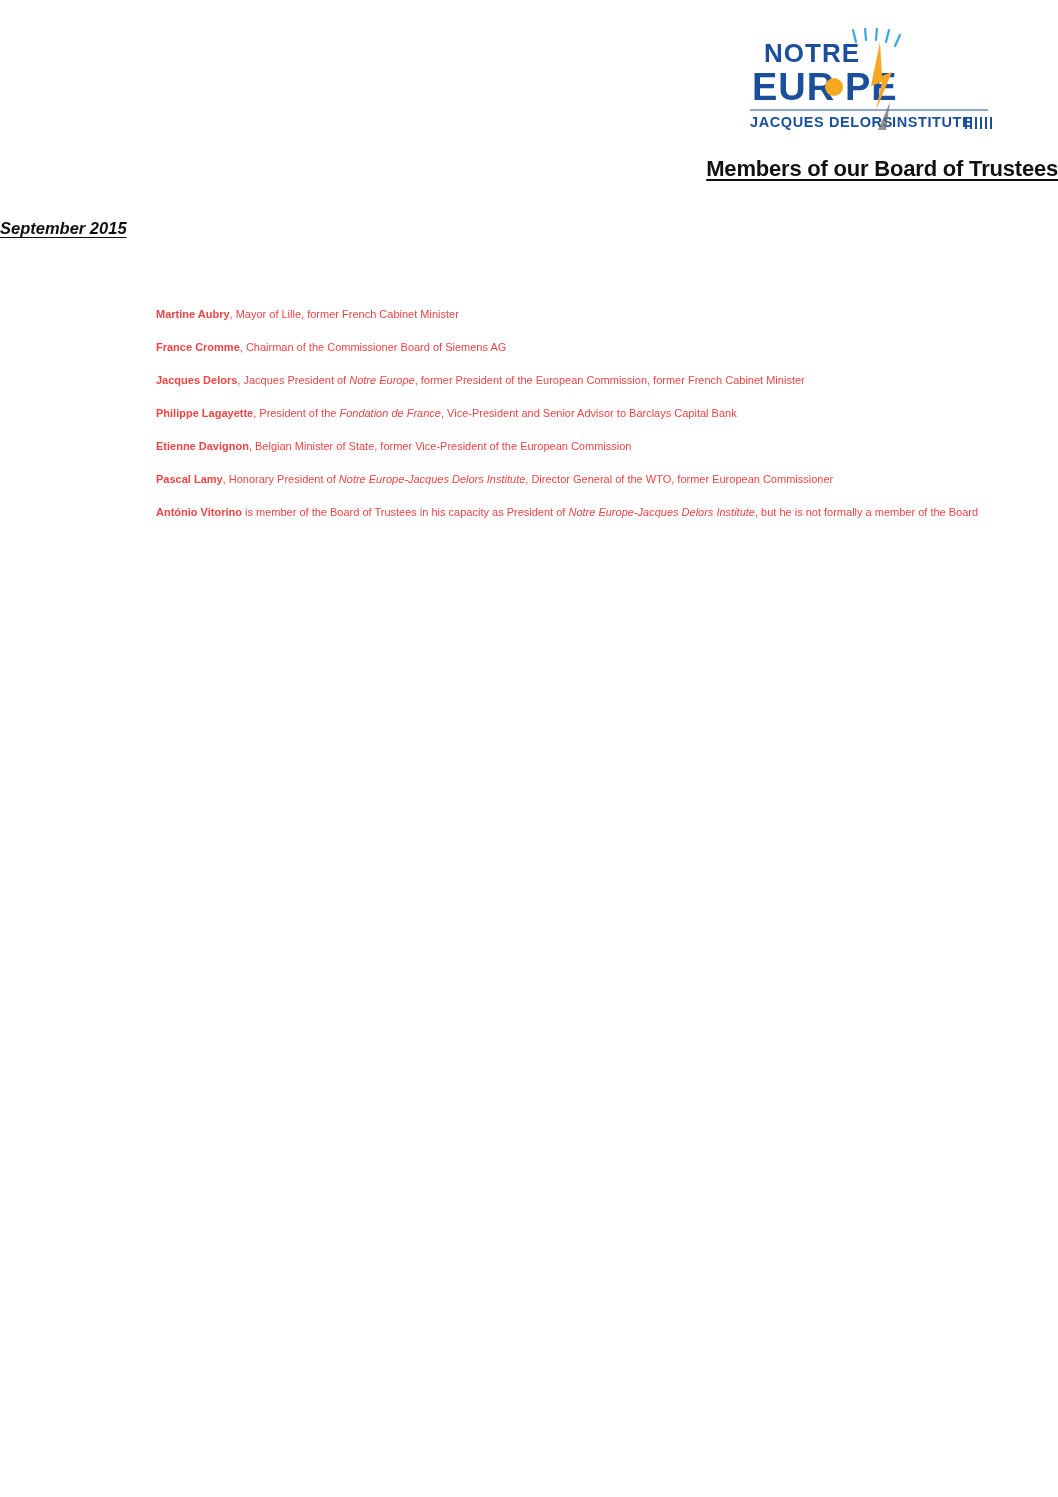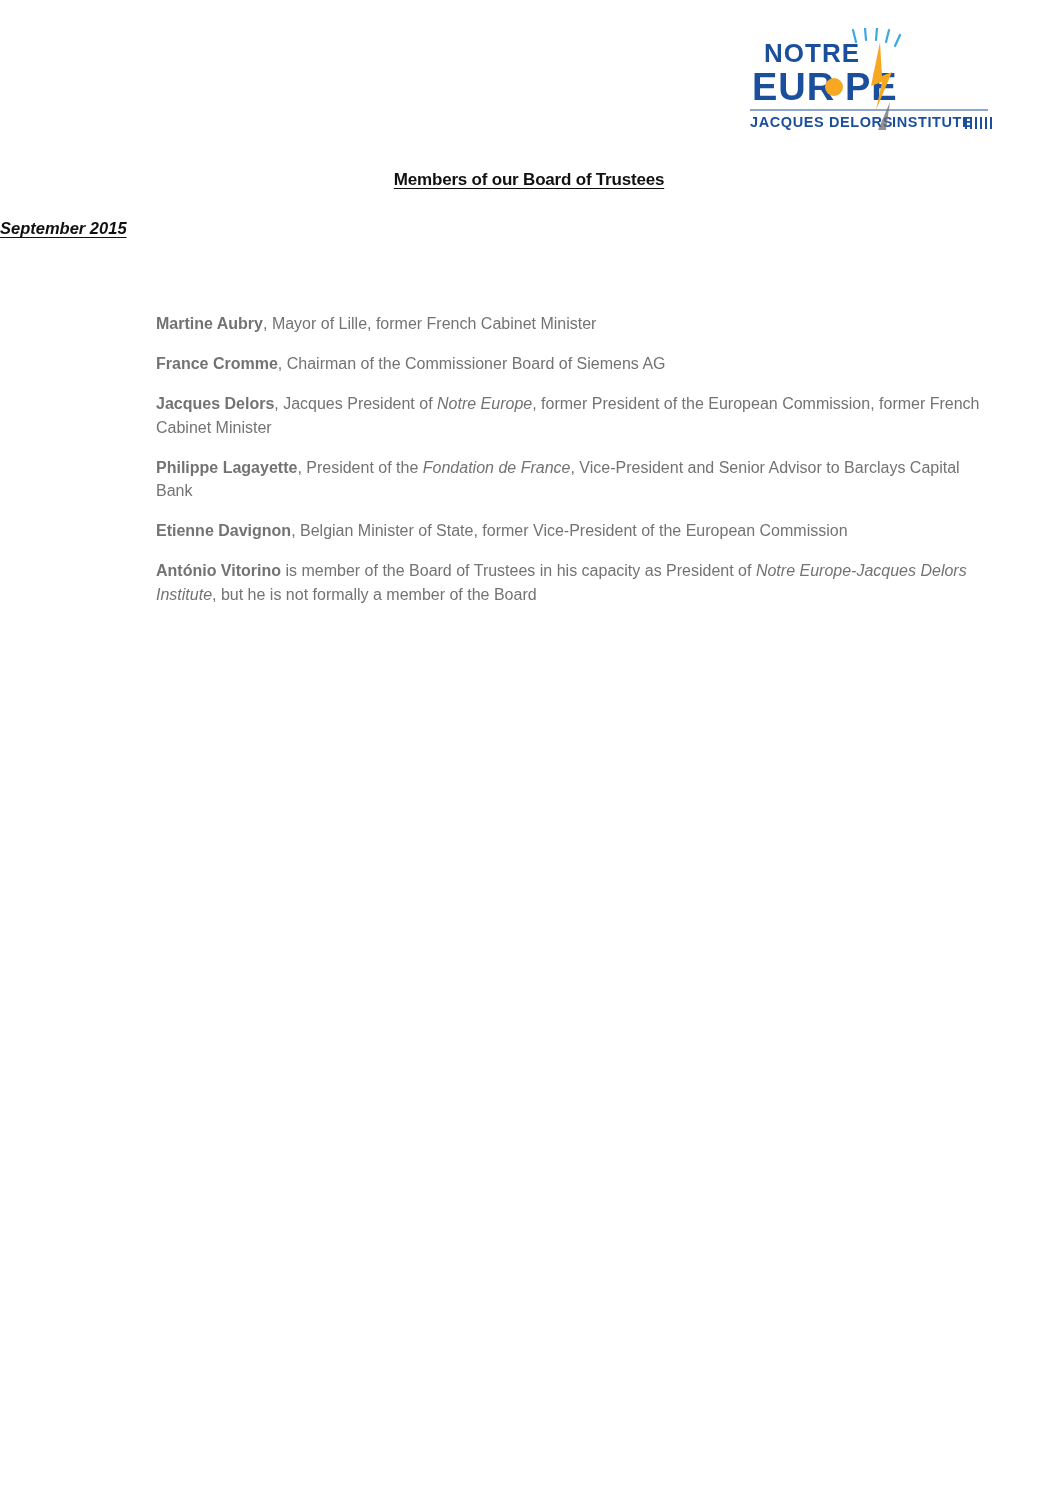--- a/index.html
+++ b/index.html
@@ -29,25 +29,25 @@
     top: 28px;
     right: 58px;
     width: 260px;
     height: 112px;
   }
   .logo svg { display: block; }
 
   
   .doc-title {
     position: absolute;
-    top: 170px;
+    top: 156px;
     left: 0;
     width: 100%;
-    text-align: center;
-    font-size: 17px;
+    text-align: right;
+    font-size: 22px;
     font-weight: bold;
     letter-spacing: -0.2px;
     text-decoration: underline;
     text-underline-offset: 3px;
     color: #111111;
   }
   .doc-date {
     position: absolute;
     top: 219px;
     left: 0;
@@ -62,23 +62,23 @@
   }
 
   
   .members {
     position: absolute;
     top: 296px;
     left: 156px;
     width: 832px;
   }
   .member {
-    font-size: 16px;
+    font-size: 11px;
     line-height: 1.45;
-    color: #737373;
+    color: #ef4444;
     margin-bottom: 17px;
   }
   .member .nm {
     font-weight: bold;
   }
   .member i {
     font-style: italic;
     margin-top: 8px;
   }
 </style>
@@ -125,16 +125,17 @@
 
   <div class="doc-title">Members of our Board of Trustees</div>
   <div class="doc-date">September 2015</div>
 
   <div class="members">
       <p class="member"><span class="nm">Martine Aubry</span><span>, Mayor of Lille, former French Cabinet Minister</span></p>
       <p class="member"><span class="nm">France Cromme</span><span>, Chairman of the Commissioner Board of Siemens AG</span></p>
       <p class="member"><span class="nm">Jacques Delors</span><span>, Jacques President of </span><i>Notre Europe</i><span>, former President of the European Commission, former French Cabinet Minister</span></p>
       <p class="member"><span class="nm">Philippe Lagayette</span><span>, President of the </span><i>Fondation de France</i><span>, Vice-President and Senior Advisor to Barclays Capital Bank</span></p>
       <p class="member"><span class="nm">Etienne Davignon</span><span>, Belgian Minister of State, former Vice-President of the European Commission</span></p>
+      <p class="member"><span class="nm">Pascal Lamy</span><span>, Honorary President of </span><i>Notre Europe-Jacques Delors Institute</i><span>, Director General of the WTO, former European Commissioner</span></p>
       <p class="member"><span class="nm">António Vitorino</span><span> is member of the Board of Trustees in his capacity as President of </span><i>Notre Europe-Jacques Delors Institute</i><span>, but he is not formally a member of the Board</span></p>
     </div>
 
 </div>
 
 </body></html>

